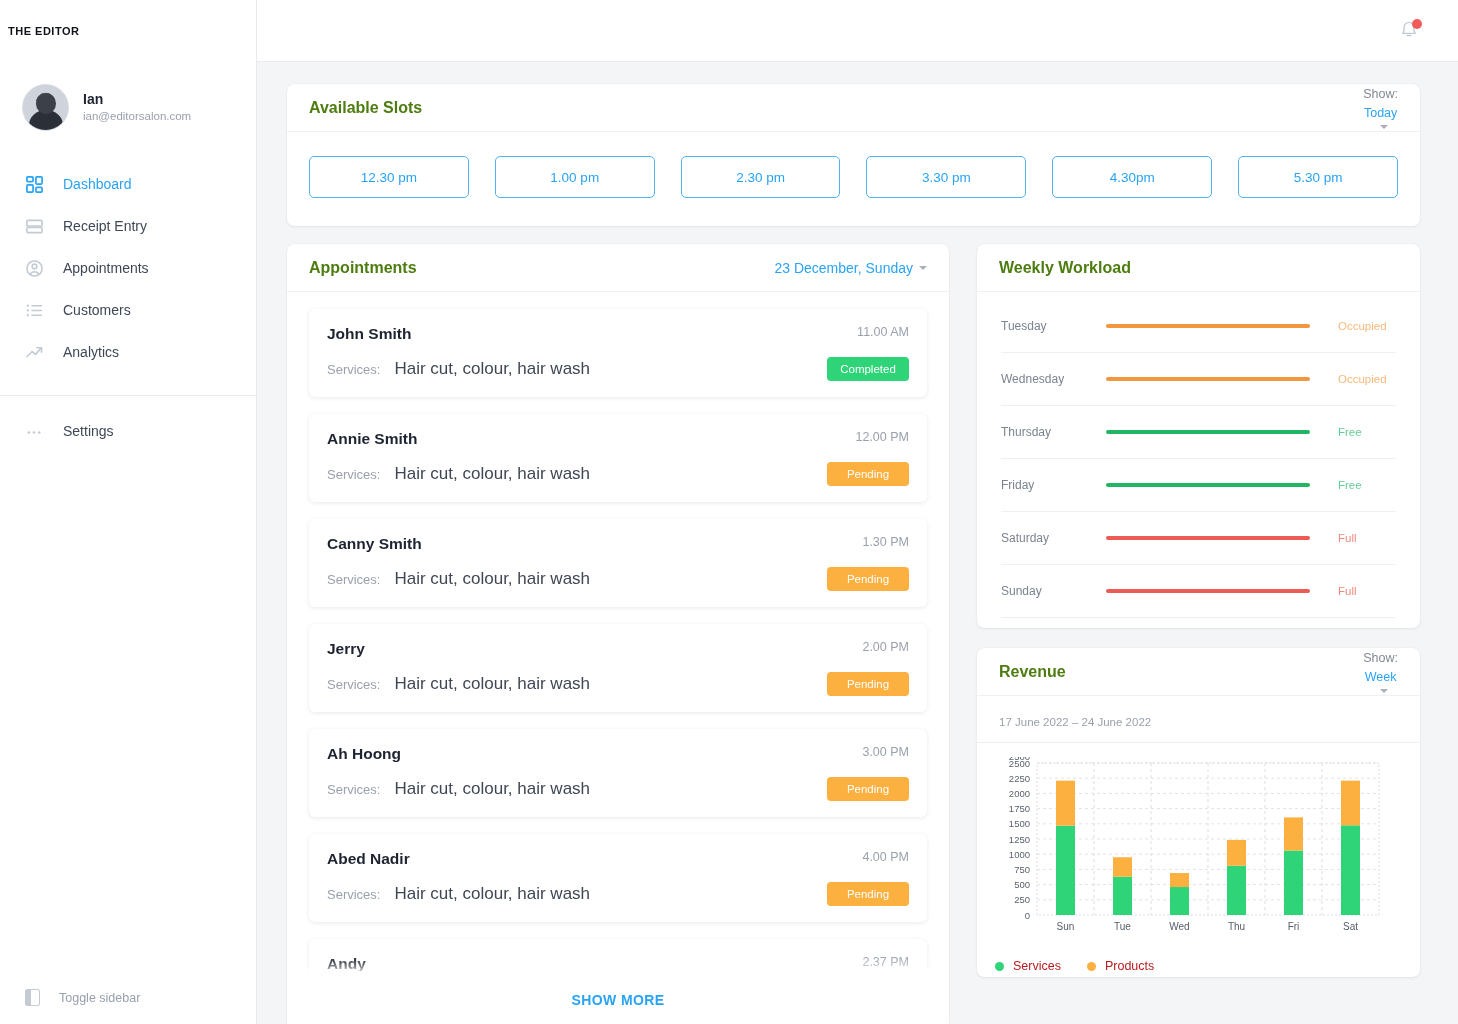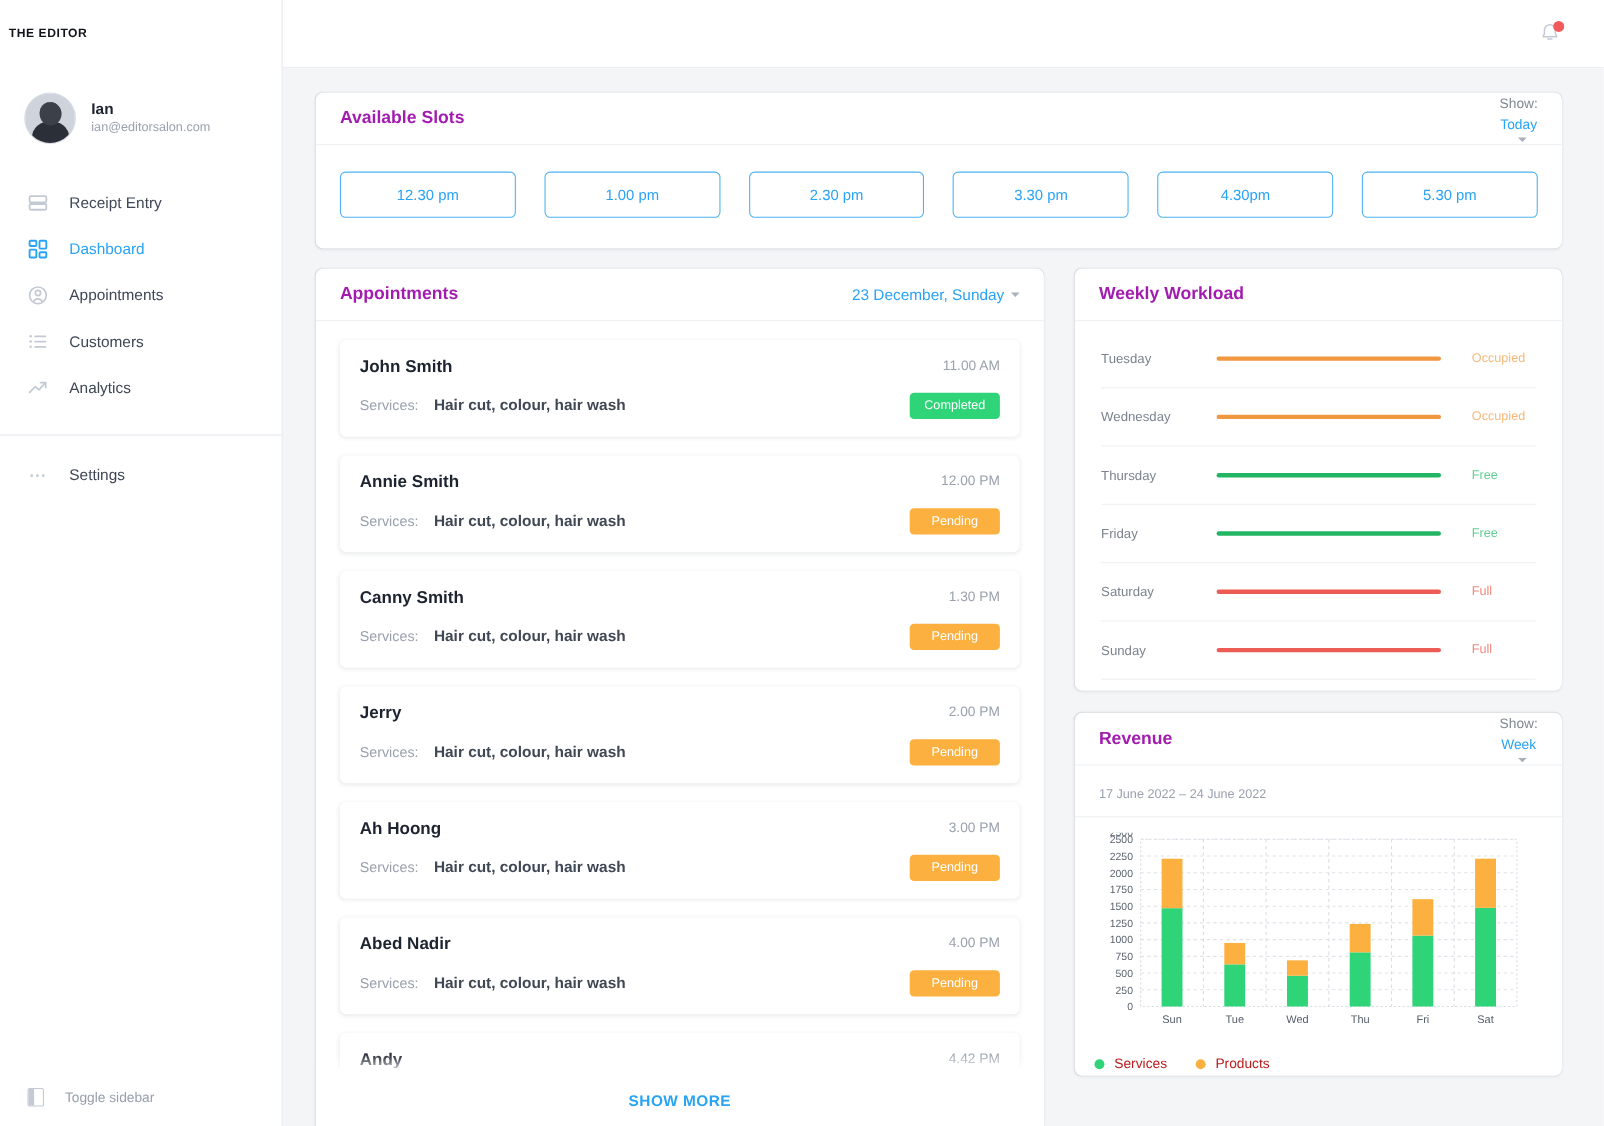--- a/index.html
+++ b/index.html
@@ -104,21 +104,21 @@
 
   .card {
     background: #fff; border-radius: 7px;
     box-shadow: 0 1px 3px rgba(30,40,60,0.07), 0 0 1px rgba(30,40,60,0.12);
   }
   .card-head {
     height: 48px; display: flex; align-items: center;
     justify-content: space-between;
     padding: 0 22px; border-bottom: 1px solid #eef0f3;
   }
-  .card-title { font-size: 16px; color: #a21caf; font-weight: 600; }
+  .card-title { font-size: 16px; color: #4d7c0f; font-weight: 600; }
   .show-sel { font-size: 12.5px; color: #818995; display: flex; align-items: center; gap: 5px; cursor: pointer; flex-direction: column; }
   .show-sel b { color: #29a3f5; font-weight: 400; }
   .caret { width: 0; height: 0; border-left: 4px solid transparent; border-right: 4px solid transparent; border-top: 4.5px solid #a9b0ba; margin-left: 6px; display: inline-block; }
 
   
   #slots-card { margin-bottom: 18px; }
   .slots-row { display: flex; gap: 26px; padding: 24px 22px 28px 22px; }
   .slot {
     flex: 1; height: 42px; border: 1px solid #4fb3f3; border-radius: 5px;
     display: flex; align-items: center; justify-content: center;
@@ -138,21 +138,21 @@
     box-shadow: 0 1px 4px rgba(30,40,60,0.10);
     padding: 16px 18px 15px 18px;
     margin-bottom: 17px;
     position: relative; min-height: 88px;
   }
   .appt-top { display: flex; justify-content: space-between; align-items: flex-start; }
   .appt-name { font-size: 15.5px; color: #1d2330; font-weight: 600; }
   .appt-time { font-size: 12.5px; color: #9aa1ad; }
   .appt-bot { display: flex; justify-content: space-between; align-items: center; margin-top: 14px; }
   .svc-label { font-size: 13px; color: #9aa1ad; margin-right: 14px; }
-  .svc-val { font-size: 14px; color: #404754; font-weight: bold; }
+  .svc-val { font-size: 17px; color: #404754; }
   .badge {
     font-size: 11.5px; color: #fff; border-radius: 4px;
     padding: 6px 13px; min-width: 82px; text-align: center;
   }
   .badge.completed { background: #2ed477; }
   .badge.pending { background: #fbb040; }
   .show-more {
     height: 58px; display: flex; align-items: center; justify-content: center;
     color: #29a3f5; font-size: 14px; font-weight: bold; letter-spacing: 0.4px;
     background: #fff; cursor: pointer; flex: 0 0 58px;
@@ -188,40 +188,40 @@
 
   <div class="profile">
     <div class="avatar"></div>
     <div>
       <div class="pname">Ian</div>
       <div class="pmail">ian@editorsalon.com</div>
     </div>
   </div>
 
   <nav class="nav">
-    <div class="nav-item">
-      <span class="nav-ico">
-        <svg viewBox="0 0 20 20" width="19" height="19">
-            <rect x="2" y="3.5" width="16" height="6" rx="1.2" fill="none" stroke="#c3cad4" stroke-width="1.7"></rect>
-            <rect x="2" y="11" width="16" height="5.5" rx="1.2" fill="none" stroke="#c3cad4" stroke-width="1.7"></rect>
-          </svg>
-      </span>
-      <span>Receipt Entry</span>
-    </div>
-
     <div class="nav-item active">
       <span class="nav-ico">
         <svg viewBox="0 0 20 20" width="19" height="19">
             <rect x="2" y="2" width="6.5" height="5" rx="1" fill="none" stroke="#29a3f5" stroke-width="1.8"></rect>
             <rect x="2" y="10.5" width="6.5" height="7.5" rx="1" fill="none" stroke="#29a3f5" stroke-width="1.8"></rect>
             <rect x="11.5" y="2" width="6.5" height="7.5" rx="1" fill="none" stroke="#29a3f5" stroke-width="1.8"></rect>
             <rect x="11.5" y="13" width="6.5" height="5" rx="1" fill="none" stroke="#29a3f5" stroke-width="1.8"></rect>
           </svg>
       </span>
       <span>Dashboard</span>
+    </div>
+
+    <div class="nav-item">
+      <span class="nav-ico">
+        <svg viewBox="0 0 20 20" width="19" height="19">
+            <rect x="2" y="3.5" width="16" height="6" rx="1.2" fill="none" stroke="#c3cad4" stroke-width="1.7"></rect>
+            <rect x="2" y="11" width="16" height="5.5" rx="1.2" fill="none" stroke="#c3cad4" stroke-width="1.7"></rect>
+          </svg>
+      </span>
+      <span>Receipt Entry</span>
     </div>
 
     <div class="nav-item">
       <span class="nav-ico">
         <svg viewBox="0 0 20 20" width="19" height="19">
             <circle cx="10" cy="10" r="8" fill="none" stroke="#c3cad4" stroke-width="1.6"></circle>
             <circle cx="10" cy="7.8" r="2.5" fill="none" stroke="#c3cad4" stroke-width="1.6"></circle>
             <path d="M5.6 16.2a4.8 4.8 0 0 1 8.8 0" fill="none" stroke="#c3cad4" stroke-width="1.6"></path>
           </svg>
       </span>
@@ -382,21 +382,21 @@
                   <span class="appt-time">4.00 PM</span>
                 </div>
                 <div class="appt-bot">
                   <span><span class="svc-label">Services:</span><span class="svc-val">Hair cut, colour, hair wash</span></span>
                   <span class="badge pending">Pending</span>
                 </div>
               </div>
               <div class="appt">
                 <div class="appt-top">
                   <span class="appt-name">Andy</span>
-                  <span class="appt-time">4.42 PM</span>
+                  <span class="appt-time">2.37 PM</span>
                 </div>
               </div>
             </div>
 
           <div class="show-more">SHOW MORE</div>
         </section>
       </div>
 
       <div class="col-right">
 

